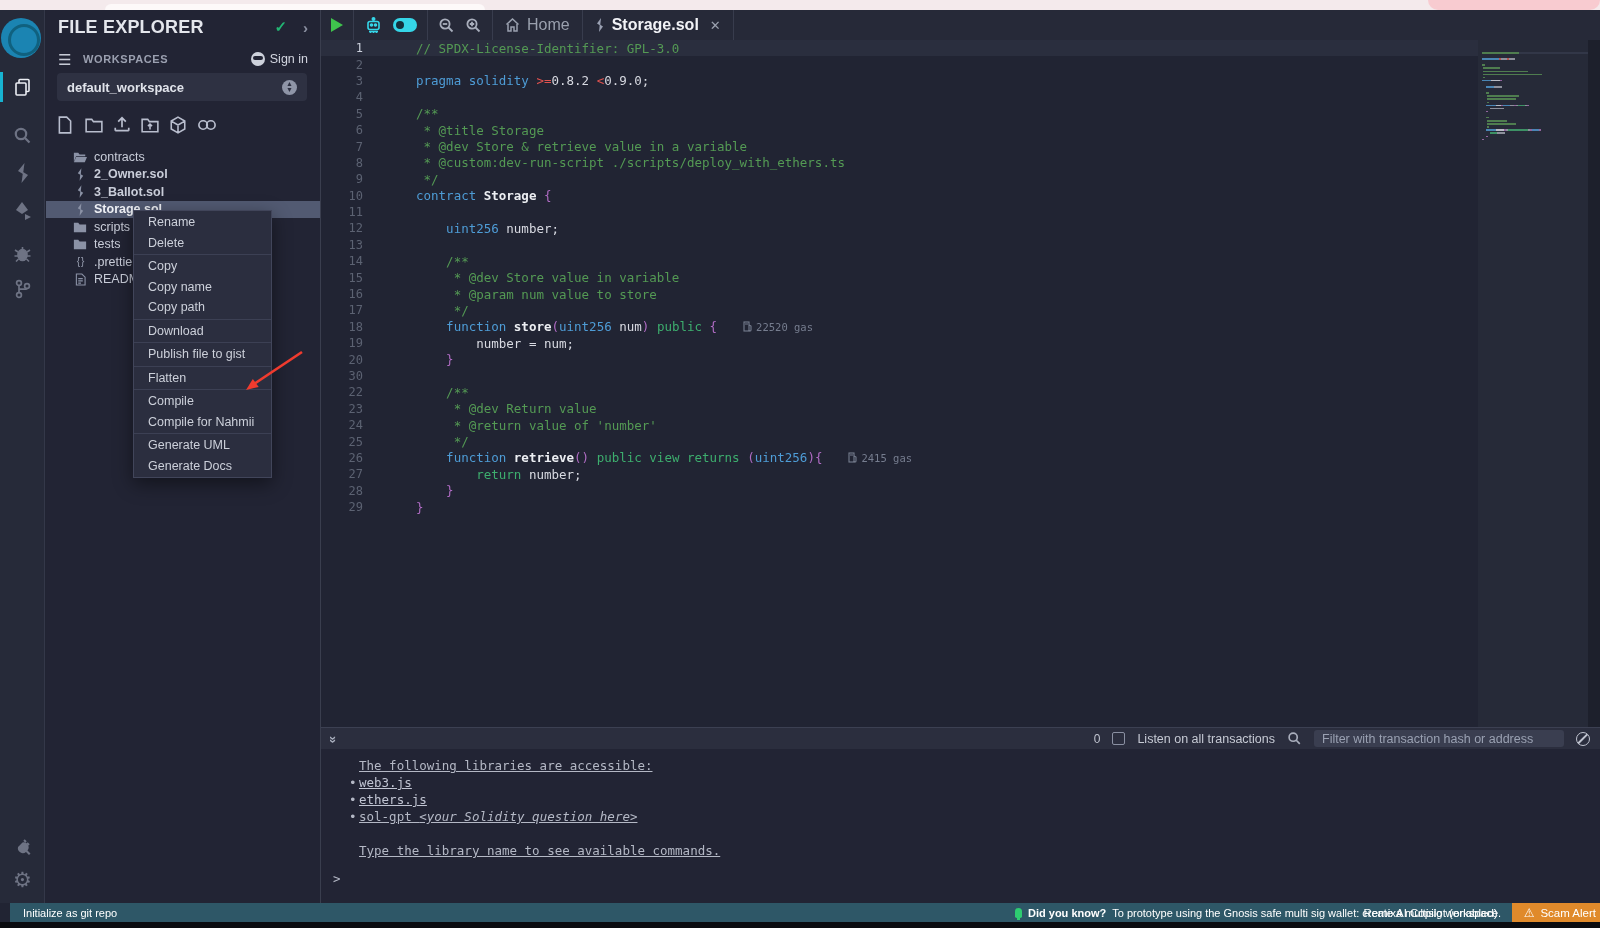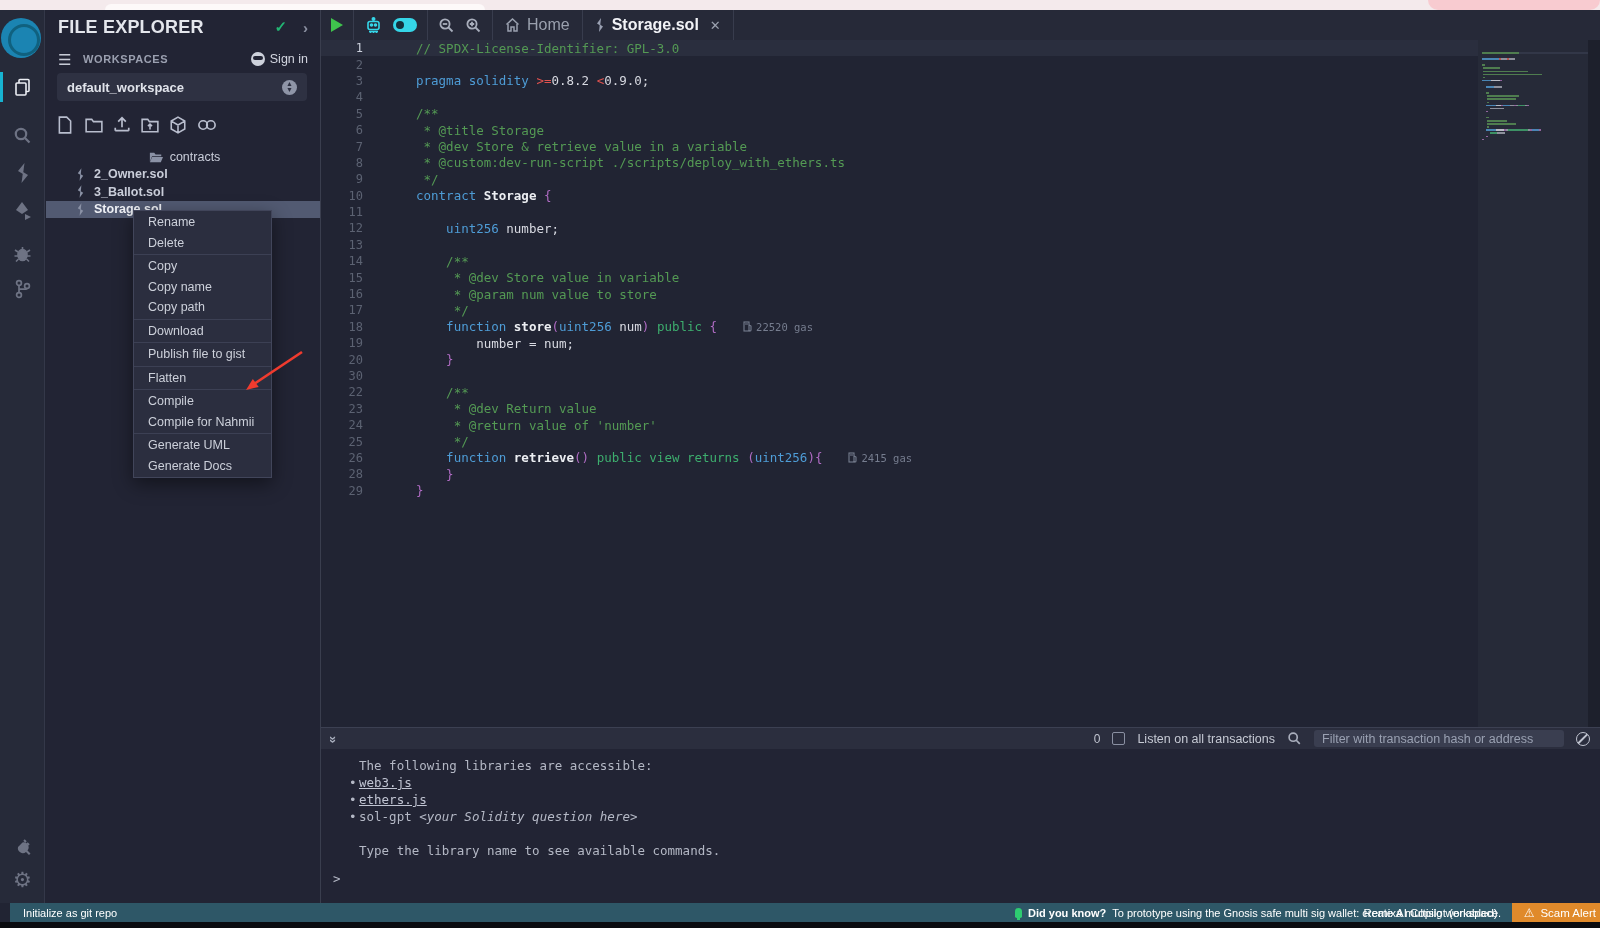--- a/index.html
+++ b/index.html
@@ -40,21 +40,21 @@
   .ws-select .name { color:#e0e3ea; font-size:13px; font-weight:700; }
   .stepper { margin-left:auto; width:15px; height:15px; border-radius:50%; background:#8f95a7; color:#2e3142; font-size:7px; display:flex; flex-direction:column; align-items:center; justify-content:center; line-height:.9; }
 
   .file-toolbar { position:absolute; left:11px; top:106px; display:flex; gap:10px; color:#b9bece; }
   .file-toolbar .tb-icon { width:18px; height:18px; cursor:pointer; }
 
   .tree { position:absolute; left:0; top:138px; width:100%; }
   .tree-row { height:17.5px; display:flex; align-items:center; color:#c9cdd9; font-size:12.5px; cursor:pointer; }
   .tree-row .t-icon { display:inline-flex; width:14px; justify-content:center; margin-right:7px; color:#8b92a6; flex:none; }
   .tree-row.selected { background:#525a72; color:#eef0f5; }
-  .tree-row.indent0 { padding-left:3px;justify-content:center; }
+  .tree-row.indent0 { padding-left:27px; }
   .tree-row.indent1 { padding-left:27px;font-weight:bold; }
   .braces-glyph { font-size:10px; color:#9aa0b2; letter-spacing:-1px; }
 
   
   .ctx-menu { position:absolute; left:133px; top:210px; width:139px; background:#2b2e3f; border:1px solid #41455a; box-shadow:0 6px 18px rgba(0,0,0,.45); z-index:30; padding:1px 0; }
   .ctx-item { height:20.5px; display:flex; align-items:center; padding:0 14px; color:#ccd0da; font-size:12.5px; cursor:pointer; white-space:nowrap; }
   .ctx-sep { height:1px; background:#3c4054; margin:1px 0; }
 
   
   .arrow-overlay { position:absolute; left:0; top:0; width:1600px; height:928px; pointer-events:none; z-index:40; }
@@ -95,21 +95,21 @@
   .term-bar .right-group { margin-left:auto; display:flex; align-items:center; gap:12px; }
   .txn-count { color:#c0c4d0; font-size:12px; }
   .chk { width:13px; height:13px; border:1.5px solid #8a90a2; border-radius:2px; background:transparent; cursor:pointer; }
   .listen-label { color:#c6cad4; font-size:12.5px; }
   .filter-input { width:250px; height:17px; background:#3a3e50; border:none; border-radius:3px; color:#d4d7e0; font-size:12.5px; padding:0 8px; font-family:"Liberation Sans", sans-serif; }
   .filter-input::placeholder { color:#9aa1b2; }
   .block-icon { width:14px; height:14px; border:1.6px solid #c0c4d0; border-radius:50%; position:relative; cursor:pointer; }
   .block-icon::after { content:""; position:absolute; left:-1px; top:5px; width:13px; height:1.6px; background:#c0c4d0; transform:rotate(-45deg); }
 
   .term-body { position:absolute; left:0; top:739px; width:100%; height:154px; background:#222434; font-family:"DejaVu Sans Mono", monospace; font-size:12.5px; color:#b4b8c5; padding:9px 0 0 10px; }
-  .term-line { height:17px; position:relative; padding-left:28px; white-space:pre; }
+  .term-line { height:17px; position:relative; padding-left:28px; white-space:pre;text-decoration:underline; }
   .term-line .bullet { position:absolute; left:18px; color:#b4b8c5; }
   .term-link { text-decoration:underline; color:#c0c4d2; cursor:pointer; }
   .term-it { font-style:italic; }
   .term-prompt { margin-top:11px; padding-left:2px; color:#b4b8c5; }
 
   
   .statusbar { position:absolute; left:10px; top:903px; width:1600px; height:19px; background:#2e5767; color:#fff; font-size:11px; display:flex; align-items:center; z-index:50; }
   .sb-left { padding-left:13px; }
   .sb-tip { position:absolute; left:1005px; display:flex; align-items:center; gap:6px; }
   .bulb { width:7px; height:10px; background:#2ecc71; border-radius:4px 4px 2px 2px; position:relative; }
@@ -408,20 +408,21 @@
         <div class="code-row"><span class="gutter">20</span><span class="code-text"><span class="tk-p">    </span><span class="tk-pu">}</span></span></div>
         <div class="code-row"><span class="gutter">30</span><span class="code-text"></span></div>
         <div class="code-row"><span class="gutter">22</span><span class="code-text"><span class="tk-c">    /**</span></span></div>
         <div class="code-row"><span class="gutter">23</span><span class="code-text"><span class="tk-c">     * @dev Return value</span></span></div>
         <div class="code-row"><span class="gutter">24</span><span class="code-text"><span class="tk-c">     * @return value of 'number'</span></span></div>
         <div class="code-row"><span class="gutter">25</span><span class="code-text"><span class="tk-c">     */</span></span></div>
         <div class="code-row"><span class="gutter">26</span><span class="code-text"><span class="tk-p">    </span><span class="tk-k">function </span><span class="tk-pb">retrieve</span><span class="tk-pu">()</span><span class="tk-p"> </span><span class="tk-g">public view returns</span><span class="tk-p"> </span><span class="tk-pu">(</span><span class="tk-k">uint256</span><span class="tk-pu">){</span></span><span class="gas-note"><svg width="9" height="11" viewBox="0 0 9 11" fill="none" stroke="#767d8f" stroke-width="1.1">
               <rect x="1" y="1" width="5" height="9"></rect>
               <path d="M2 3h3 M6 4l2 1v4a1 1 0 0 1-2 0"></path>
             </svg><span>2415 gas</span></span></div>
+        <div class="code-row"><span class="gutter">27</span><span class="code-text"><span class="tk-p">        </span><span class="tk-g">return</span><span class="tk-p"> number;</span></span></div>
         <div class="code-row"><span class="gutter">28</span><span class="code-text"><span class="tk-p">    </span><span class="tk-pu">}</span></span></div>
         <div class="code-row"><span class="gutter">29</span><span class="code-text"><span class="tk-pu">}</span></span></div>
       </div>
     <div class="minimap" id="minimap">
         <div class="mm-line active-line">
           <span class="mm-seg mm-c" style="width: 36.75px;"></span>
         </div>
         <div class="mm-line"></div>
         <div class="mm-line">
           <span class="mm-seg mm-k" style="width: 16.8px;"></span>

